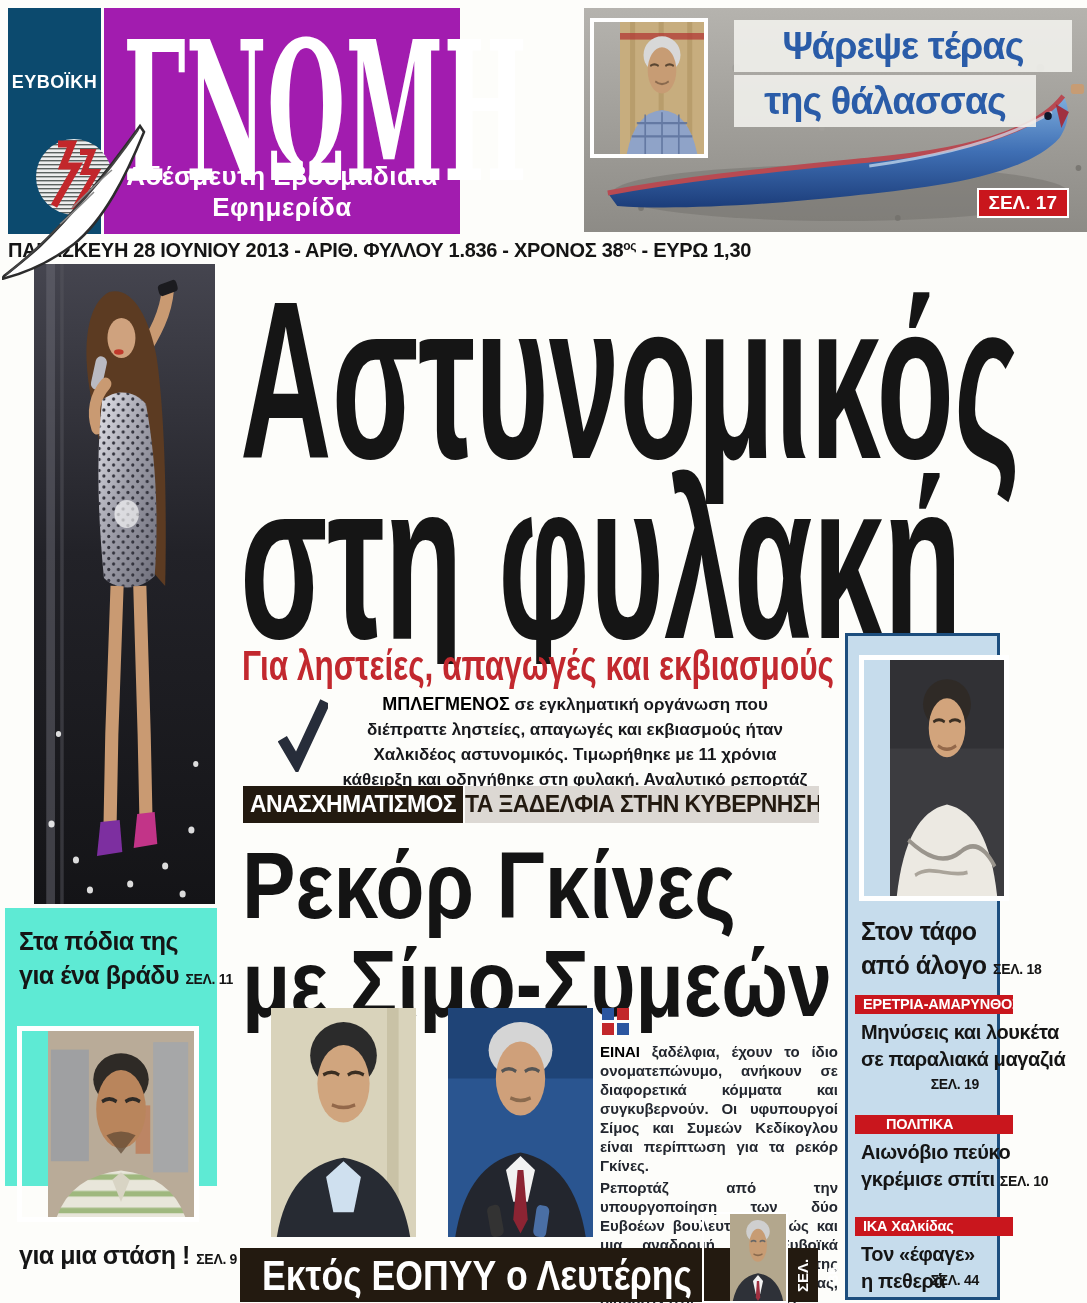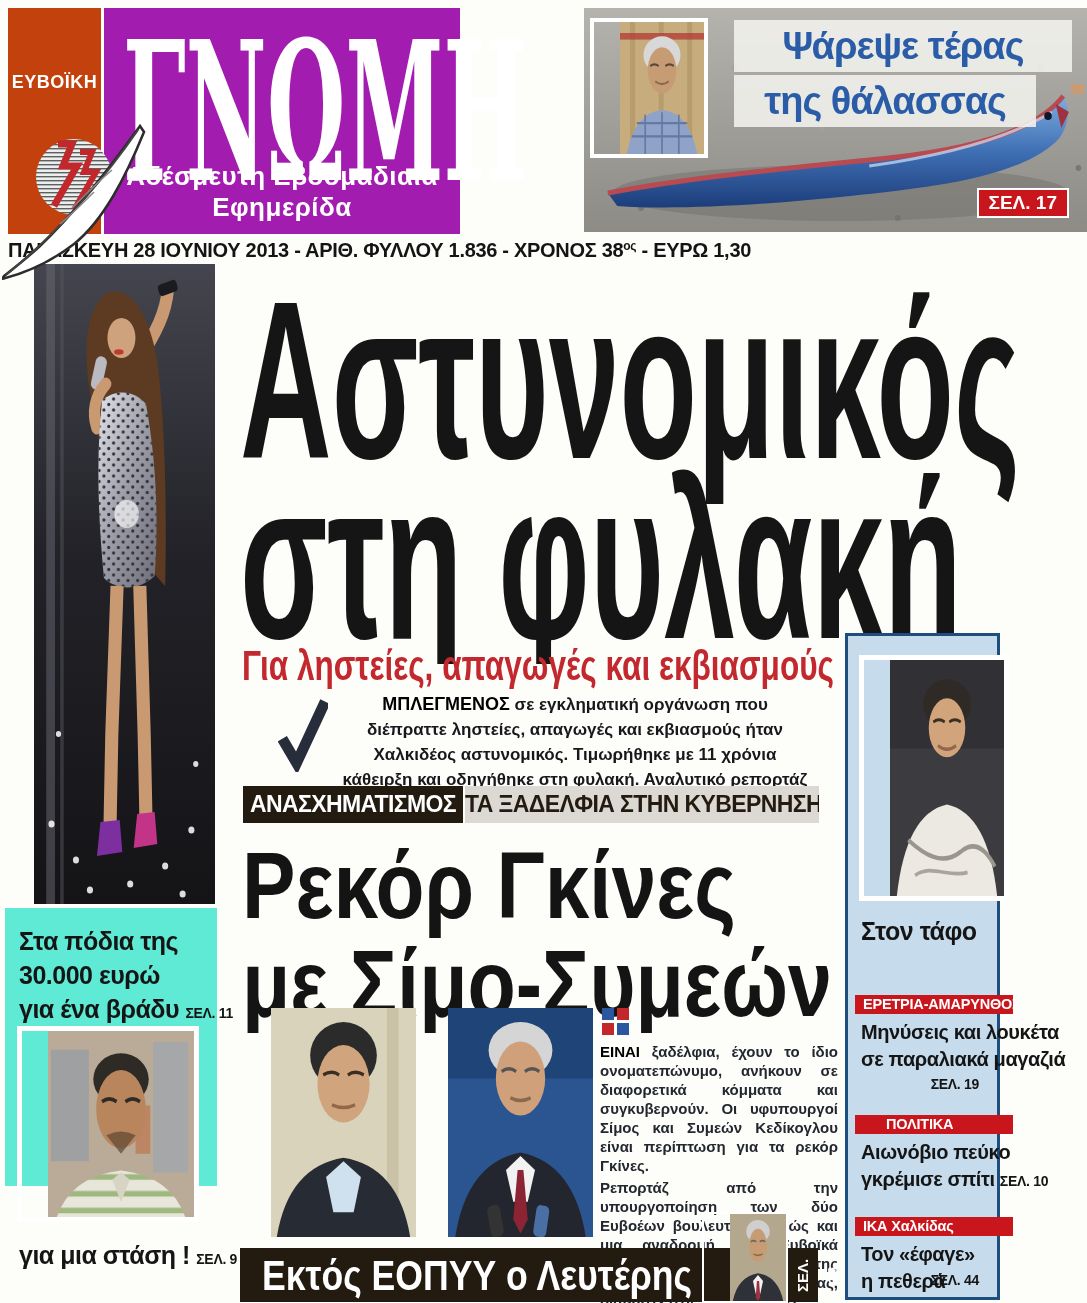--- a/index.html
+++ b/index.html
@@ -2,21 +2,21 @@
 <html><head>
 <meta charset="utf-8">
 <style>
   * { margin:0; padding:0; box-sizing:border-box; }
   html,body { background:#e9e9e9; }
   body { font-family:"Liberation Sans","DejaVu Sans",sans-serif; }
   .page { position:relative; width:1087px; height:1303px; background:#fdfdfa; margin:0 auto; overflow:hidden; }
   .abs { position:absolute; }
 
   
-  .gray-box { left:8px; top:8px; width:93px; height:226px; background:#c2410c; }
+  .gray-box { left:8px; top:8px; width:93px; height:226px; background:#0c4a6e; }
   .region-label { left:0; top:64px; width:100%; text-align:center; color:#fff; font-weight:bold; font-size:18px; letter-spacing:.5px; }
   .red-box { left:104px; top:8px; width:356px; height:226px; background:#a21caf; }
   .masthead-subtitle { left:0; bottom:11px; width:100%; text-align:center; color:#fff; font-weight:bold; font-size:26px; letter-spacing:.5px; }
   .dateline { left:8px; top:239px; width:545px; font-weight:bold; font-size:20px; color:#141414; letter-spacing:-.3px; white-space:nowrap; }
   .dateline .ord { font-size:12px; vertical-align:7px; }
 
   
   .fish-box { left:558px; top:8px; width:529px; height:224px; overflow:hidden; }
   .fish-inset { left:32px; top:10px; width:118px; height:140px; border:4px solid #fff; overflow:hidden; }
   .fish-strip { background:rgba(243,243,238,.88); text-align:center; font-weight:bold; font-size:38px; letter-spacing:-1px; color:#2a5ca8; line-height:52px; white-space:nowrap; }
@@ -284,21 +284,20 @@
         <circle cx="170" cy="630" r="3.5"></circle>
           <circle cx="28" cy="470" r="3"></circle>
           <circle cx="185" cy="500" r="3"></circle>
       </g>
     </svg>
   </div>
 
   <div class="abs left-panel">
     <div class="abs panel-story left-story1">
       <div>Στα πόδια της</div>
-      <div>30.000 ευρώ</div>
       <div><span>για ένα βράδυ</span> <span class="page-ref">ΣΕΛ. 11</span></div>
     </div>
     <div class="abs photo taxi-photo">
       <svg viewBox="0 0 100 100" preserveAspectRatio="none">
         <defs>
           <pattern id="polo" width="100" height="9" patternUnits="userSpaceOnUse">
             <rect width="100" height="9" fill="#e8e6da"></rect>
               <rect y="5" width="100" height="3" fill="#9fb87e"></rect>
           </pattern>
         </defs>
@@ -328,20 +327,21 @@
         <ellipse cx="50" cy="46" rx="16" ry="20" fill="#d2a47c"></ellipse>
         <path d="M38,42 Q43,39 48,42 M52,42 Q57,39 62,42" stroke="#3a2e22" stroke-width="2" fill="none"></path>
         <path d="M42,58 Q50,63 58,58" stroke="#93684a" stroke-width="2.2" fill="none"></path>
         <path d="M6,160 Q14,104 50,98 Q86,104 94,160 Z" fill="#ece9e2"></path>
         <path d="M16,122 C30,132 46,140 62,130 C74,122 84,128 92,140" stroke="#9a958d" stroke-width="3" fill="none"></path>
         <path d="M22,146 C36,138 52,148 68,144" stroke="#aaa49a" stroke-width="2.5" fill="none"></path>
       </svg>
     </div>
     <div class="abs panel-story sb-story-top">
       <div>Στον τάφο</div>
+      <div><span>από άλογο</span> <span class="page-ref">ΣΕΛ. 18</span></div>
     </div>
 
     <div class="abs sb-bar" style="top:359px;">ΕΡΕΤΡΙΑ-ΑΜΑΡΥΝΘΟΣ</div>
     <div class="abs sb-lines" style="top:383px;">
       <div>Μηνύσεις και λουκέτα</div>
       <div>σε παραλιακά μαγαζιά</div>
     </div>
     <div class="abs page-ref sb-ref-right" style="top:440px;">ΣΕΛ. 19</div>
 
     <div class="abs sb-bar" style="top:479px;padding-left:31px;">ΠΟΛΙΤΙΚΑ</div>

